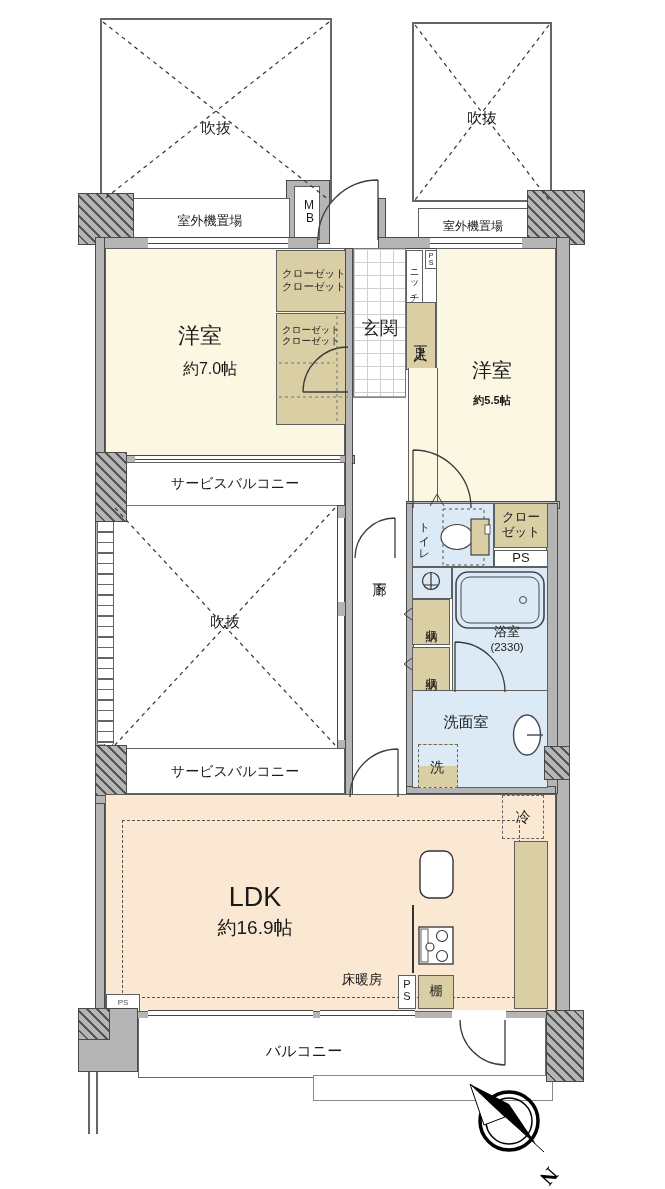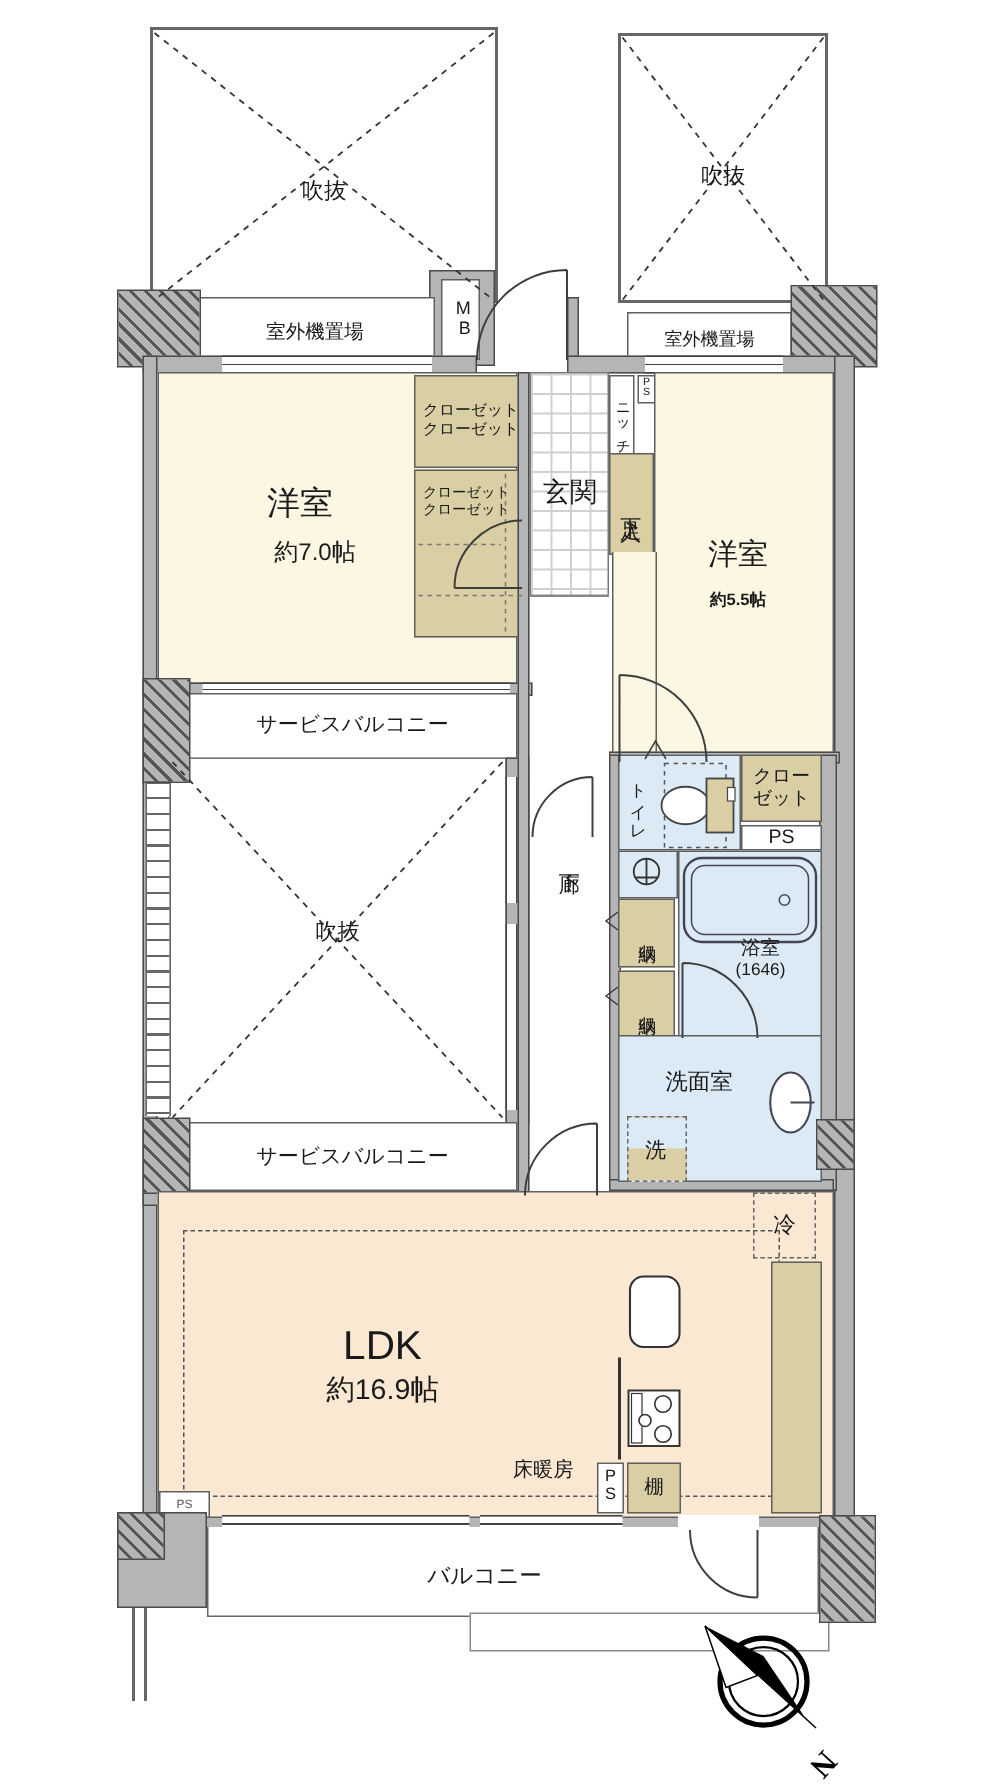--- a/index.html
+++ b/index.html
@@ -228,27 +228,27 @@
   <div class="lbl" style="left:521px;top:525px;font-size:12.5px;">
     <span style="display:block">クロー</span>
     <span style="display:block">ゼット</span>
   </div>
   <div class="lbl" style="left:521px;top:558px;font-size:13px;">PS</div>
 
   <div class="vlbl" style="left:431px;top:621px;font-size:12px;">収納</div>
   <div class="vlbl" style="left:431px;top:669px;font-size:12px;">収納</div>
 
   <div class="lbl" style="left:507px;top:632px;font-size:13px;">浴室</div>
-  <div class="lbl" style="left:507px;top:648px;font-size:11.5px;">(1646)</div>
+  <div class="lbl" style="left:507px;top:648px;font-size:11.5px;">(2330)</div>
   <div class="lbl" style="left:466px;top:722px;font-size:15px;">洗面室</div>
   <div class="lbl" style="left:437px;top:767px;font-size:14px;">洗</div>
   <div class="lbl" style="left:523px;top:817px;font-size:15px;">冷</div>
 
   <div class="lbl" style="left:255px;top:897px;font-size:27px;">LDK</div>
   <div class="lbl" style="left:255px;top:928px;font-size:19px;">約16.9帖</div>
   <div class="lbl" style="left:362px;top:980px;font-size:13.5px;">床暖房</div>
   <div class="lbl" style="left:436px;top:991px;font-size:13px;">棚</div>
   <div class="stack" style="left:407px;top:991px;font-size:11px;">PS</div>
   <div class="lbl" style="left:123px;top:1003px;font-size:8px;color:#555;">PS</div>
 
-  <div class="lbl" style="left:323px;top:1051px;font-size:15px;">バルコニー</div>
+  <div class="lbl" style="left:304px;top:1051px;font-size:15px;">バルコニー</div>
 
 </div>
 
 </body></html>

